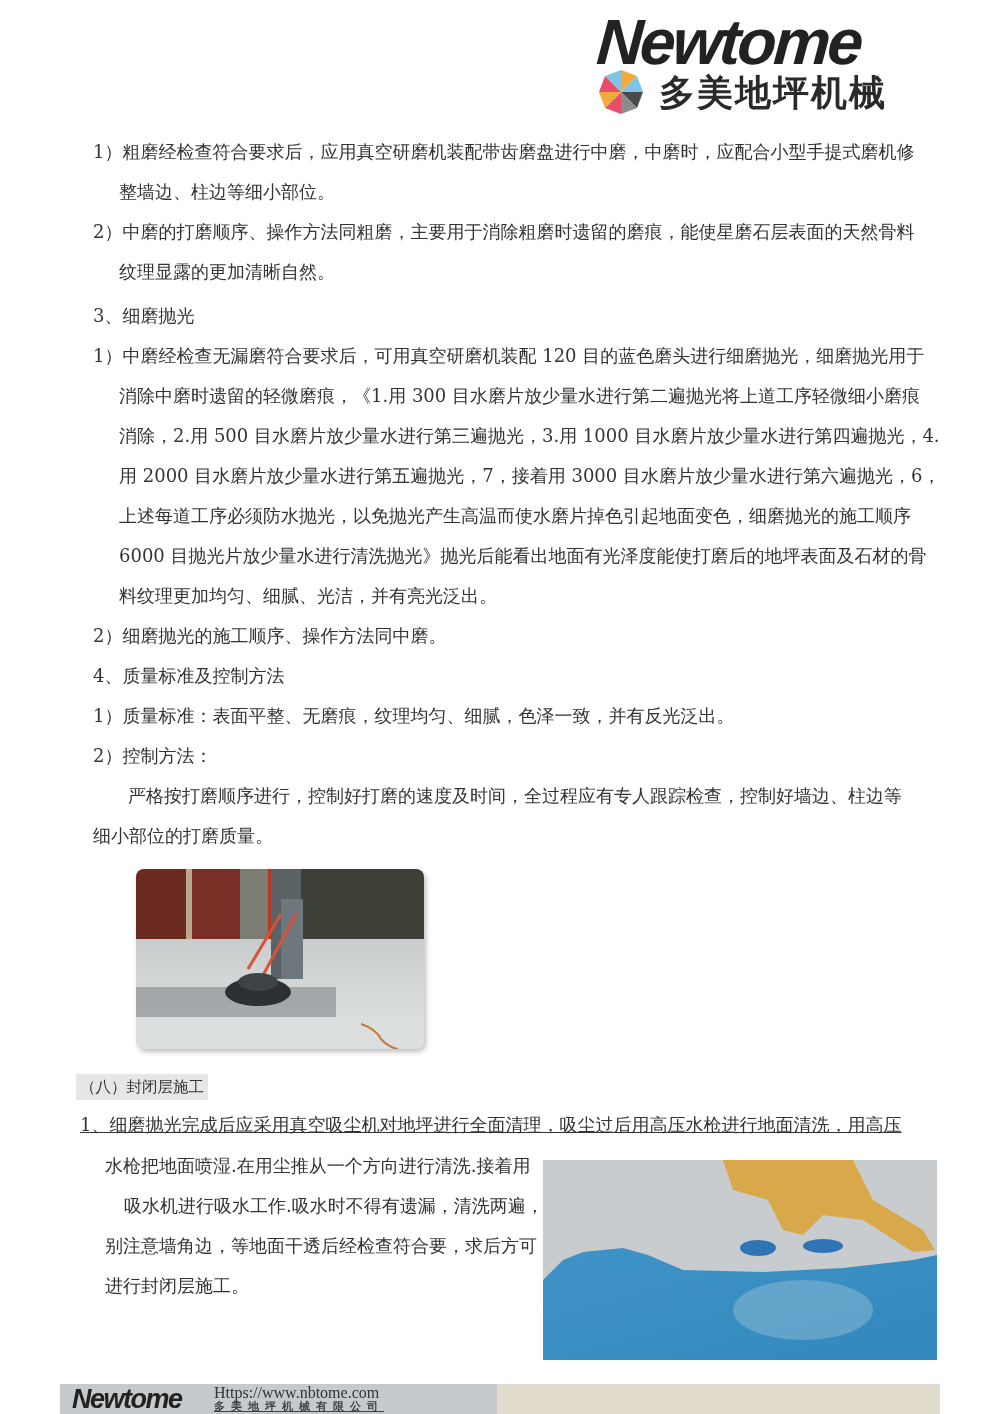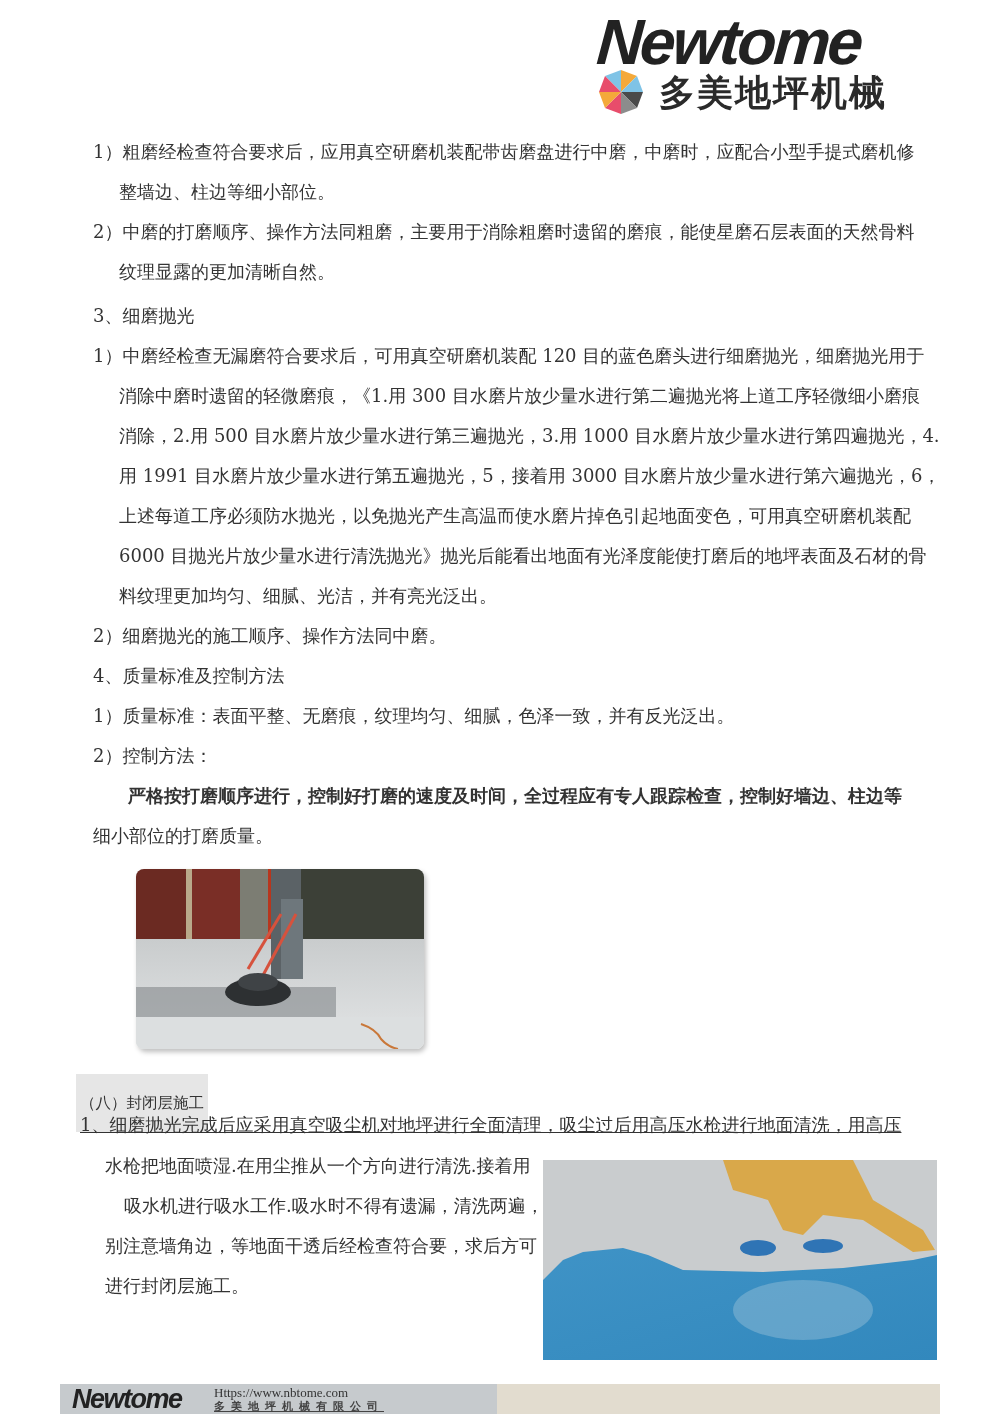--- a/index.html
+++ b/index.html
@@ -10,28 +10,28 @@
                font-weight:bold; font-size:64px; letter-spacing:-3px; color:#222; line-height:64px;
                font-style:italic; transform:skewX(-4deg); }
   .logo-gem { position:absolute; left:0; top:58px; width:48px; height:48px; }
   .logo-cn { position:absolute; left:62px; top:60px; font-family:"DejaVu Sans",sans-serif;
              font-weight:bold; font-size:36px; color:#2a2a2a; letter-spacing:2px; line-height:46px; }
   .line { position:absolute; font-size:18px; line-height:22px; white-space:nowrap; color:#333; }
   .photo { position:absolute; overflow:hidden; }
   .photo1 { left:136px; top:869px; width:288px; height:180px; border-radius:8px;
             box-shadow:2px 3px 5px rgba(0,0,0,0.25); }
   .photo2 { left:543px; top:1160px; width:394px; height:200px; }
-  .section-tag { position:absolute; left:76px; top:1074px; padding:18px 4px;
+  .section-tag { position:absolute; left:76px; top:1074px; padding:2px 4px;
                  background:#e6e6e6; font-size:15.5px; line-height:22px; color:#333; }
   .footer-grey { position:absolute; left:60px; top:1384px; width:437px; height:30px; background:#c6cacd; }
   .footer-beige { position:absolute; left:497px; top:1384px; width:443px; height:30px; background:#e2dccf; }
   .footer-logo { position:absolute; left:72px; top:1385px; font-family:"Liberation Sans",sans-serif;
                  font-weight:bold; font-style:italic; font-size:27px; letter-spacing:-1.5px; color:#222; line-height:28px; }
   .footer-url { position:absolute; left:214px; top:1386px; font-family:"Liberation Serif",serif;
-                font-size:13px; color:#333; line-height:14px; }
+                font-size:16px; color:#333; line-height:14px; }
   .footer-cn { position:absolute; left:214px; top:1400px; font-family:"DejaVu Sans",sans-serif;
                font-size:11px; letter-spacing:6px; color:#444; line-height:13px; font-weight:bold;text-decoration:underline; }
 </style>
 </head>
 <body>
 
 <div class="logo">
   <div class="logo-word">Newtome</div>
   <svg class="logo-gem" viewBox="0 0 48 48">
     <polygon points="24,2 40,8 46,24 40,40 24,46 8,40 2,24 8,8" fill="#ffffff"></polygon>
@@ -51,30 +51,30 @@
 <div class="line" style="left:119px;top:181px;">整墙边、柱边等细小部位。</div>
 
 <div class="line" style="left:93px;top:221px;">2）中磨的打磨顺序、操作方法同粗磨，主要用于消除粗磨时遗留的磨痕，能使星磨石层表面的天然骨料</div>
 <div class="line" style="left:119px;top:261px;">纹理显露的更加清晰自然。</div>
 
 <div class="line" style="left:93px;top:305px;">3、细磨抛光</div>
 
 <div class="line" style="left:93px;top:345px;">1）中磨经检查无漏磨符合要求后，可用真空研磨机装配 120 目的蓝色磨头进行细磨抛光，细磨抛光用于</div>
 <div class="line" style="left:119px;top:385px;">消除中磨时遗留的轻微磨痕，《1.用 300 目水磨片放少量水进行第二遍抛光将上道工序轻微细小磨痕</div>
 <div class="line" style="left:119px;top:425px;">消除，2.用  500 目水磨片放少量水进行第三遍抛光，3.用 1000 目水磨片放少量水进行第四遍抛光，4.</div>
-<div class="line" style="left:119px;top:465px;">用 1991 目水磨片放少量水进行第五遍抛光，5，接着用 3000 目水磨片放少量水进行第六遍抛光，6，</div>
-<div class="line" style="left:119px;top:505px;">上述每道工序必须防水抛光，以免抛光产生高温而使水磨片掉色引起地面变色，可用真空研磨机装配</div>
+<div class="line" style="left:119px;top:465px;">用 2000 目水磨片放少量水进行第五遍抛光，7，接着用 3000 目水磨片放少量水进行第六遍抛光，6，</div>
+<div class="line" style="left:119px;top:505px;">上述每道工序必须防水抛光，以免抛光产生高温而使水磨片掉色引起地面变色，细磨抛光的施工顺序</div>
 <div class="line" style="left:119px;top:545px;text-align:right;">6000 目抛光片放少量水进行清洗抛光》抛光后能看出地面有光泽度能使打磨后的地坪表面及石材的骨</div>
 <div class="line" style="left:119px;top:585px;">料纹理更加均匀、细腻、光洁，并有亮光泛出。</div>
 
 <div class="line" style="left:93px;top:625px;text-align:center;">2）细磨抛光的施工顺序、操作方法同中磨。</div>
 <div class="line" style="left:93px;top:665px;">4、质量标准及控制方法</div>
 <div class="line" style="left:93px;top:705px;">1）质量标准：表面平整、无磨痕，纹理均匀、细腻，色泽一致，并有反光泛出。</div>
 <div class="line" style="left:93px;top:745px;">2）控制方法：</div>
-<div class="line" style="left:128px;top:785px;font-weight:bold;">严格按打磨顺序进行，控制好打磨的速度及时间，全过程应有专人跟踪检查，控制好墙边、柱边等</div>
+<div class="line" style="left:128px;top:785px;">严格按打磨顺序进行，控制好打磨的速度及时间，全过程应有专人跟踪检查，控制好墙边、柱边等</div>
 <div class="line" style="left:93px;top:825px;">细小部位的打磨质量。</div>
 
 <div class="photo photo1">
   <svg width="288" height="180" viewBox="0 0 288 180">
     <defs>
       <linearGradient id="floor1" x1="0" y1="0" x2="0" y2="1">
         <stop offset="0" stop-color="#c9cccd"></stop>
         <stop offset="1" stop-color="#e3e5e6"></stop>
       </linearGradient>
     </defs>

